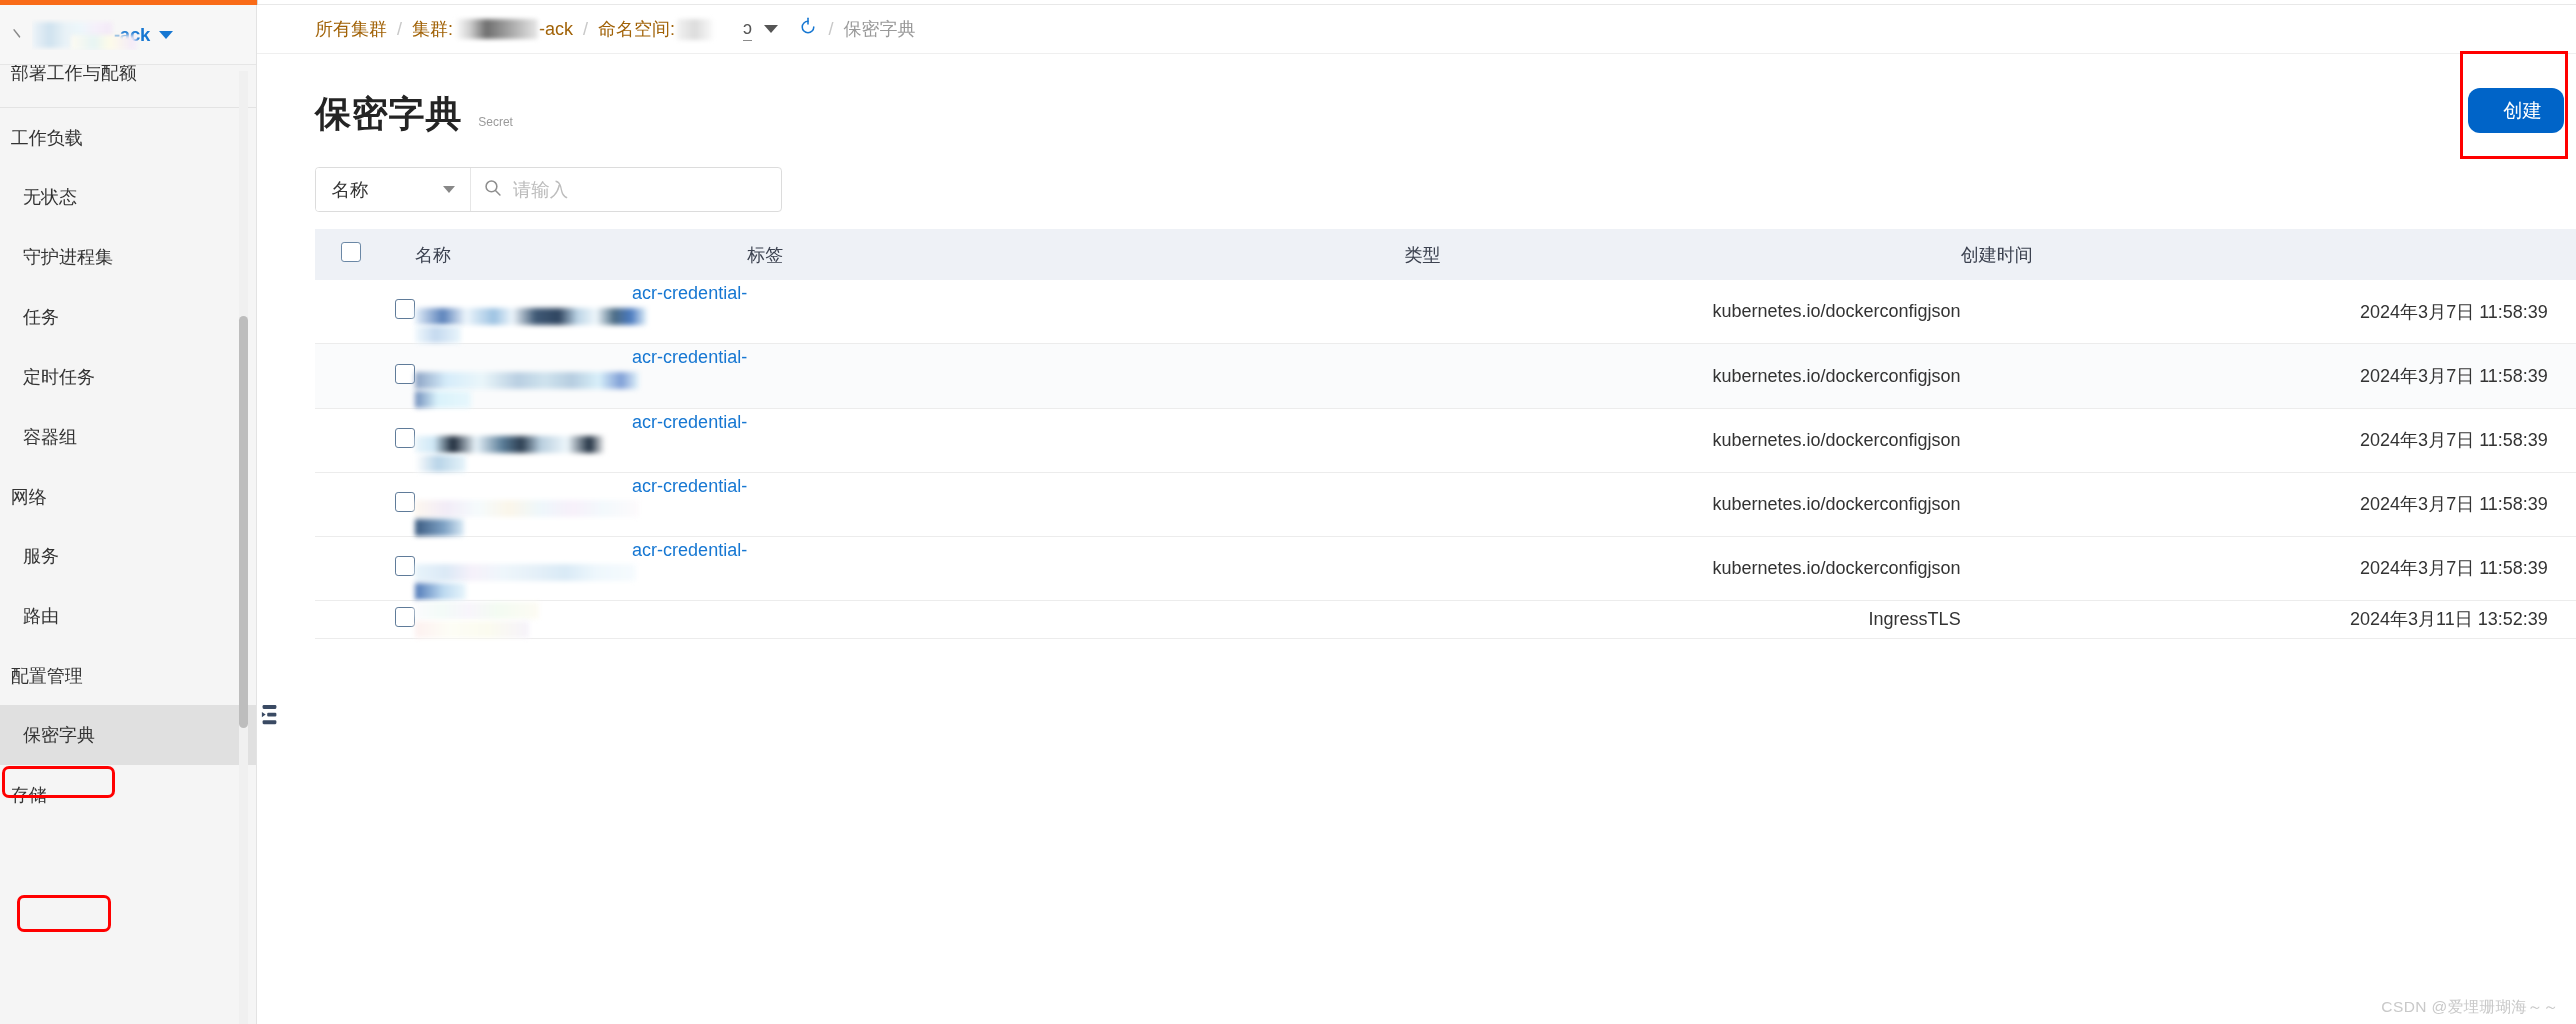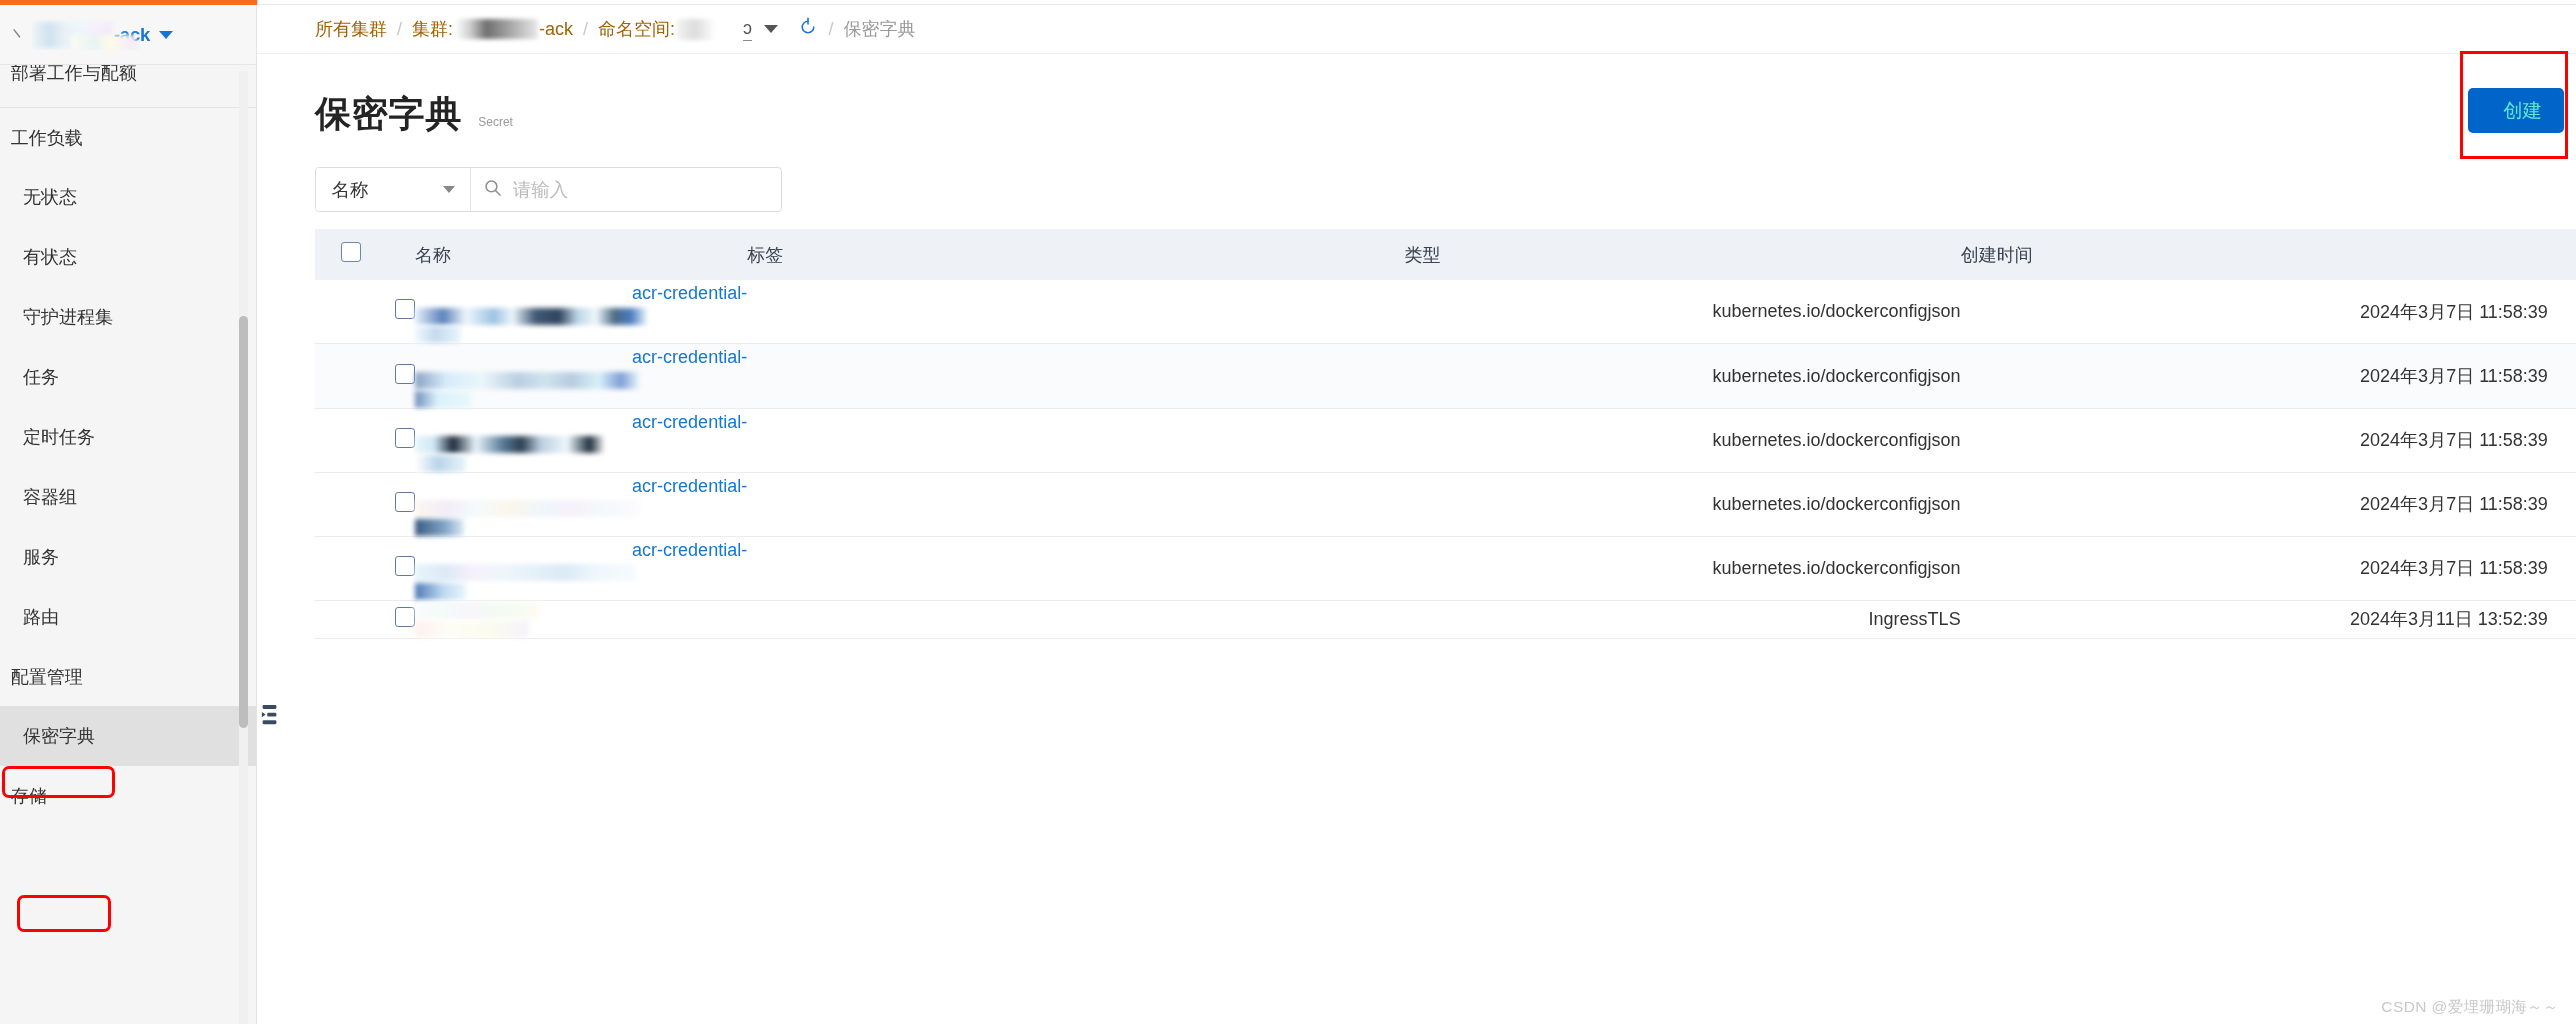--- a/index.html
+++ b/index.html
@@ -258,24 +258,24 @@
     margin-left: 16px;
   }
 
   .create-button {
     position: absolute;
     right: 12.4px;
     top: 83px;
     width: 96px;
     height: 45px;
     background: #0064c8;
-    color: #5eead4;
+    color: #ffffff;
     font-size: 19.3px;
     border: none;
-    border-radius: 5px;
+    border-radius: 12px;
     cursor: pointer;
     display: flex;
     align-items: center;
     justify-content: center;
     padding-left: 14px;
   }
   .create-annot {
     position: absolute;
     right: 7.7px;
     top: 46px;
@@ -448,35 +448,35 @@
     </div>
     <div class="sidebar-divider"></div>
 
     <div class="nav-group-title">
       <span>工作负载</span>
     </div>
     <div class="nav-item">
       <span>无状态</span>
     </div>
     <div class="nav-item">
-      <span>有状态</span>
-    </div>
-    <div class="nav-item">
       <span>守护进程集</span>
     </div>
     <div class="nav-item">
       <span>任务</span>
     </div>
     <div class="nav-item">
       <span>定时任务</span>
     </div>
     <div class="nav-item">
       <span>容器组</span>
     </div>
 
+    <div class="nav-group-title">
+      <span>网络</span>
+    </div>
     <div class="nav-item">
       <span>服务</span>
     </div>
     <div class="nav-item">
       <span>路由</span>
     </div>
 
     <div class="nav-group-title">
       <span>配置管理</span>
     </div>

